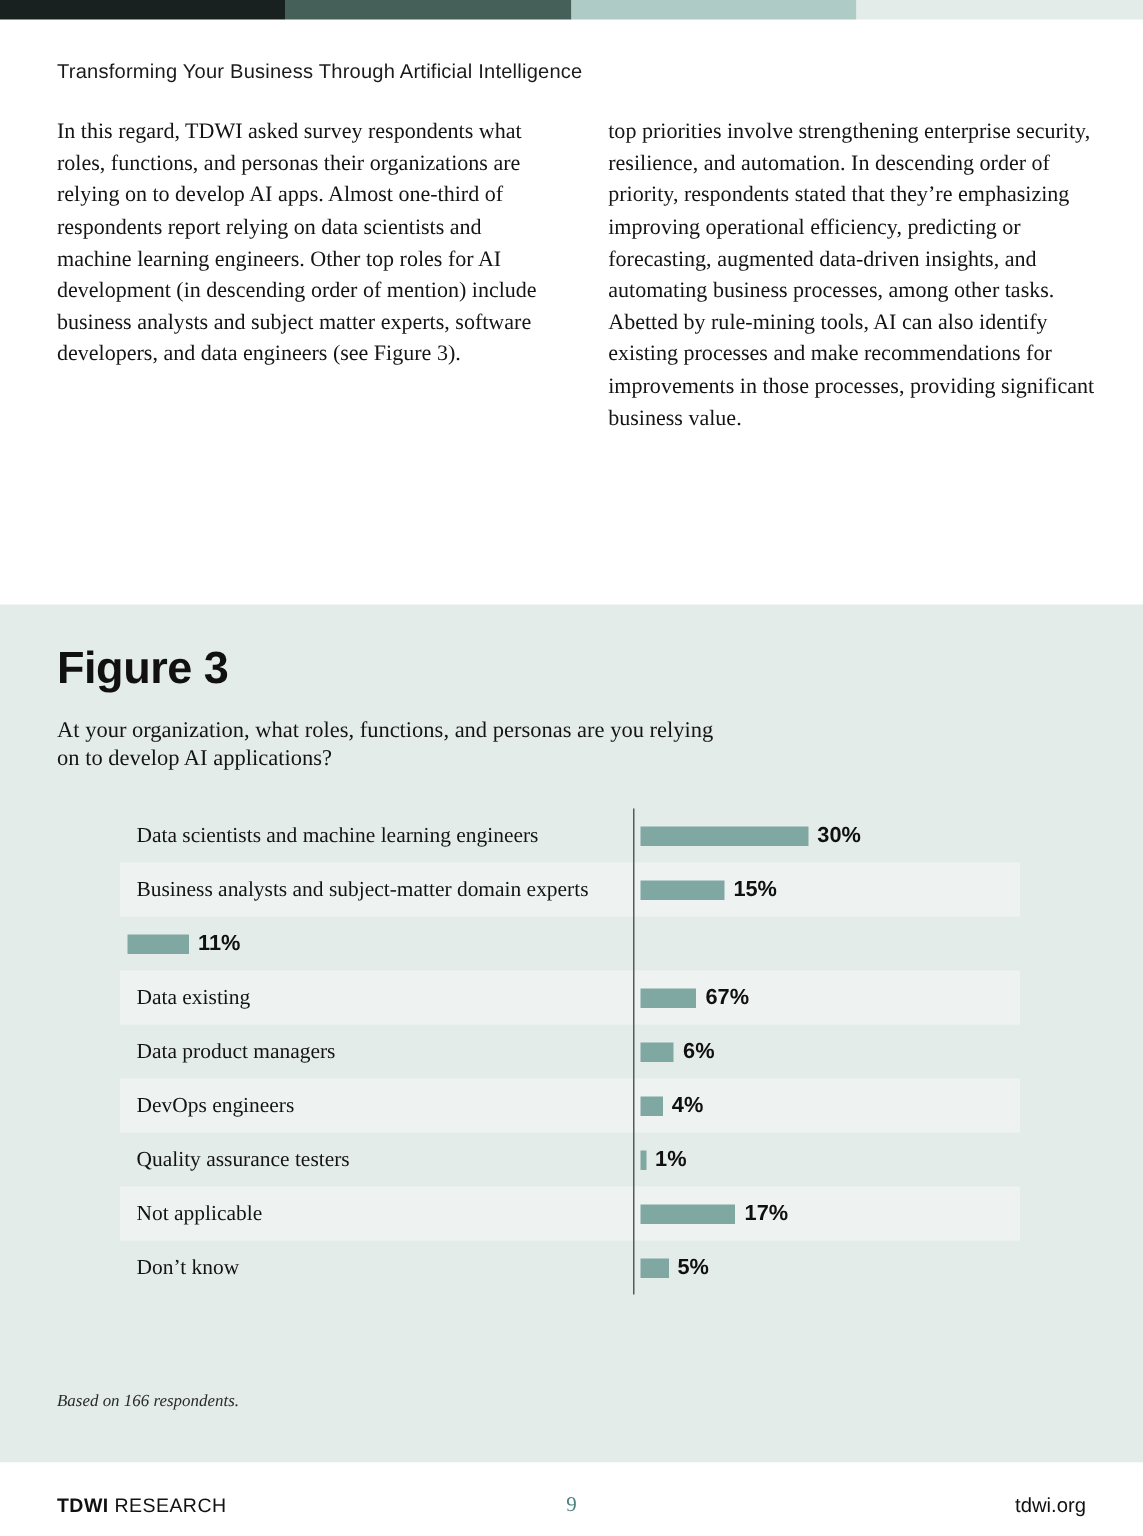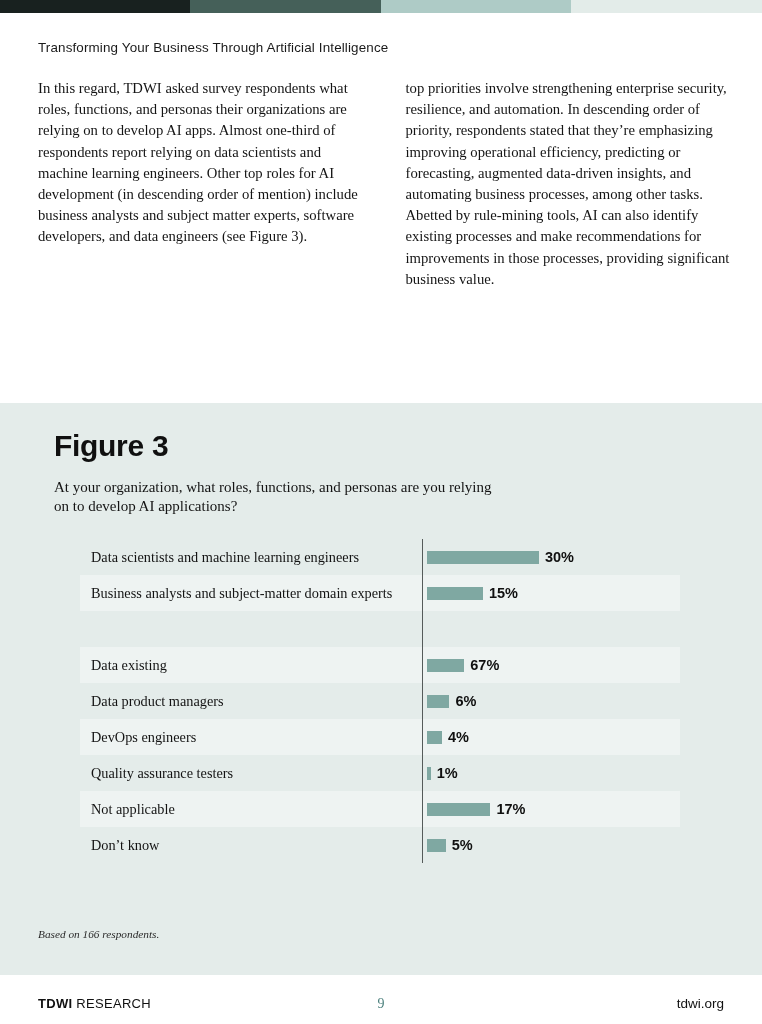--- a/index.html
+++ b/index.html
@@ -56,21 +56,20 @@
   .column p:last-child { margin-bottom: 0; }
 
   
   #figure-band {
     position: absolute;
     left: 0;
     top: 403px;
     width: 762px;
     height: 572px;
     background: #e4ecea;
-    padding-left: 16px;
   }
   #figure-title {
     font-family: "Liberation Sans", sans-serif;
     font-weight: bold;
     font-size: 30px;
     color: #101010;
     letter-spacing: -0.3px;
     padding: 26px 0 0 38px;
   }
   #figure-question {
@@ -223,20 +222,24 @@
         </div>
       </div>
       <div class="chart-row stripe">
         <div class="label">Business analysts and subject-matter domain experts</div>
         <div class="barwrap">
           <div class="bar" style="width: 55.95px; background: rgb(127, 168, 162);"></div>
           <span class="value">15%</span>
         </div>
       </div>
       <div class="chart-row">
+        <div class="barwrap">
+          <div class="bar" style="width: 41.03px; background: rgb(127, 168, 162);"></div>
+          <span class="value">11%</span>
+        </div>
       </div>
       <div class="chart-row stripe">
         <div class="label">Data existing</div>
         <div class="barwrap">
           <div class="bar" style="width: 37.3px; background: rgb(127, 168, 162);"></div>
           <span class="value">67%</span>
         </div>
       </div>
       <div class="chart-row">
         <div class="label">Data product managers</div>

